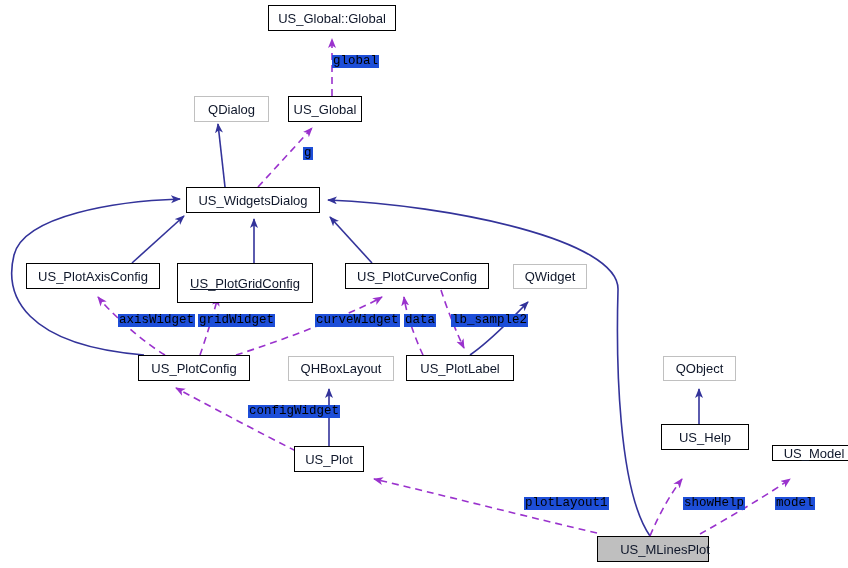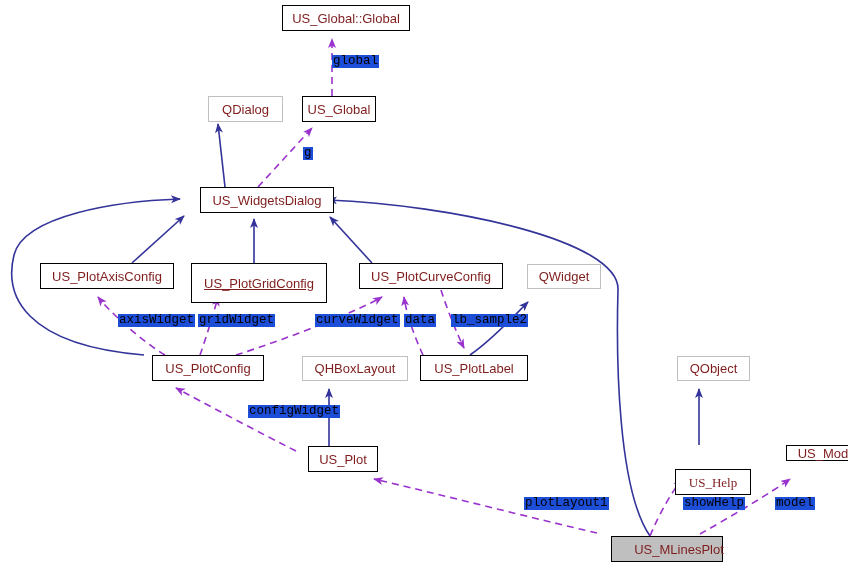--- a/index.html
+++ b/index.html
@@ -10,25 +10,24 @@
   }
   #diagram{position:absolute;left:0;top:0;width:848px;height:568px;}
   svg.edges{position:absolute;left:0;top:0;width:848px;height:568px;}
 
   .node{
     position:absolute;
     box-sizing:border-box;
     display:flex;align-items:center;justify-content:center;
     background:#ffffff;
     font-size:13px;
-    color:#7f1d1d;
+    color:#0f172a;
     white-space:nowrap;
     line-height:1;
     z-index:5;
-    margin-left:14px;
   }
   .node.internal{border:1.5px solid #000000;}
   .node.external{border:1px solid #c0c0c0;}
   .node.highlight{border:1.5px solid #000000;background:#bfbfbf;padding-left:24px;}
 
   .edge-label{
     position:absolute;
     font-size:12.5px;
     color:#000000;
     white-space:nowrap;
@@ -107,21 +106,21 @@
   <div class="node internal" style="left:186px;top:187px;width:134px;height:26px;">US_WidgetsDialog</div>
   <div class="node internal" style="left:26px;top:263px;width:134px;height:26px;">US_PlotAxisConfig</div>
   <div class="node internal" style="left:177px;top:263px;width:136px;height:40px;text-decoration:underline;">US_PlotGridConfig</div>
   <div class="node internal" style="left:345px;top:263px;width:144px;height:26px;">US_PlotCurveConfig</div>
   <div class="node external" style="left:513px;top:264px;width:74px;height:25px;">QWidget</div>
   <div class="node internal" style="left:138px;top:355px;width:112px;height:26px;">US_PlotConfig</div>
   <div class="node external" style="left:288px;top:356px;width:106px;height:25px;">QHBoxLayout</div>
   <div class="node internal" style="left:406px;top:355px;width:108px;height:26px;">US_PlotLabel</div>
   <div class="node external" style="left:663px;top:356px;width:73px;height:25px;">QObject</div>
   <div class="node internal" style="left:294px;top:446px;width:70px;height:26px;">US_Plot</div>
-  <div class="node internal" style="left:661px;top:469px;width:76px;height:26px;font-family:Liberation Serif, serif;">US_Help</div>
+  <div class="node internal" style="left:661px;top:424px;width:88px;height:26px;">US_Help</div>
   <div class="node internal" style="left:772px;top:445px;width:84px;height:16px;">US_Model</div>
   <div class="node highlight" style="left:597px;top:536px;width:112px;height:26px;">US_MLinesPlot</div>
 
   <div class="edge-label" style="left:332px;top:55px;">global</div>
   <div class="edge-label" style="left:303px;top:147px;">g</div>
   <div class="edge-label" style="left:118px;top:314px;">axisWidget</div>
   <div class="edge-label" style="left:198px;top:314px;">gridWidget</div>
   <div class="edge-label" style="left:315px;top:314px;">curveWidget</div>
   <div class="edge-label" style="left:404px;top:314px;">data</div>
   <div class="edge-label" style="left:451px;top:314px;">lb_sample2</div>

